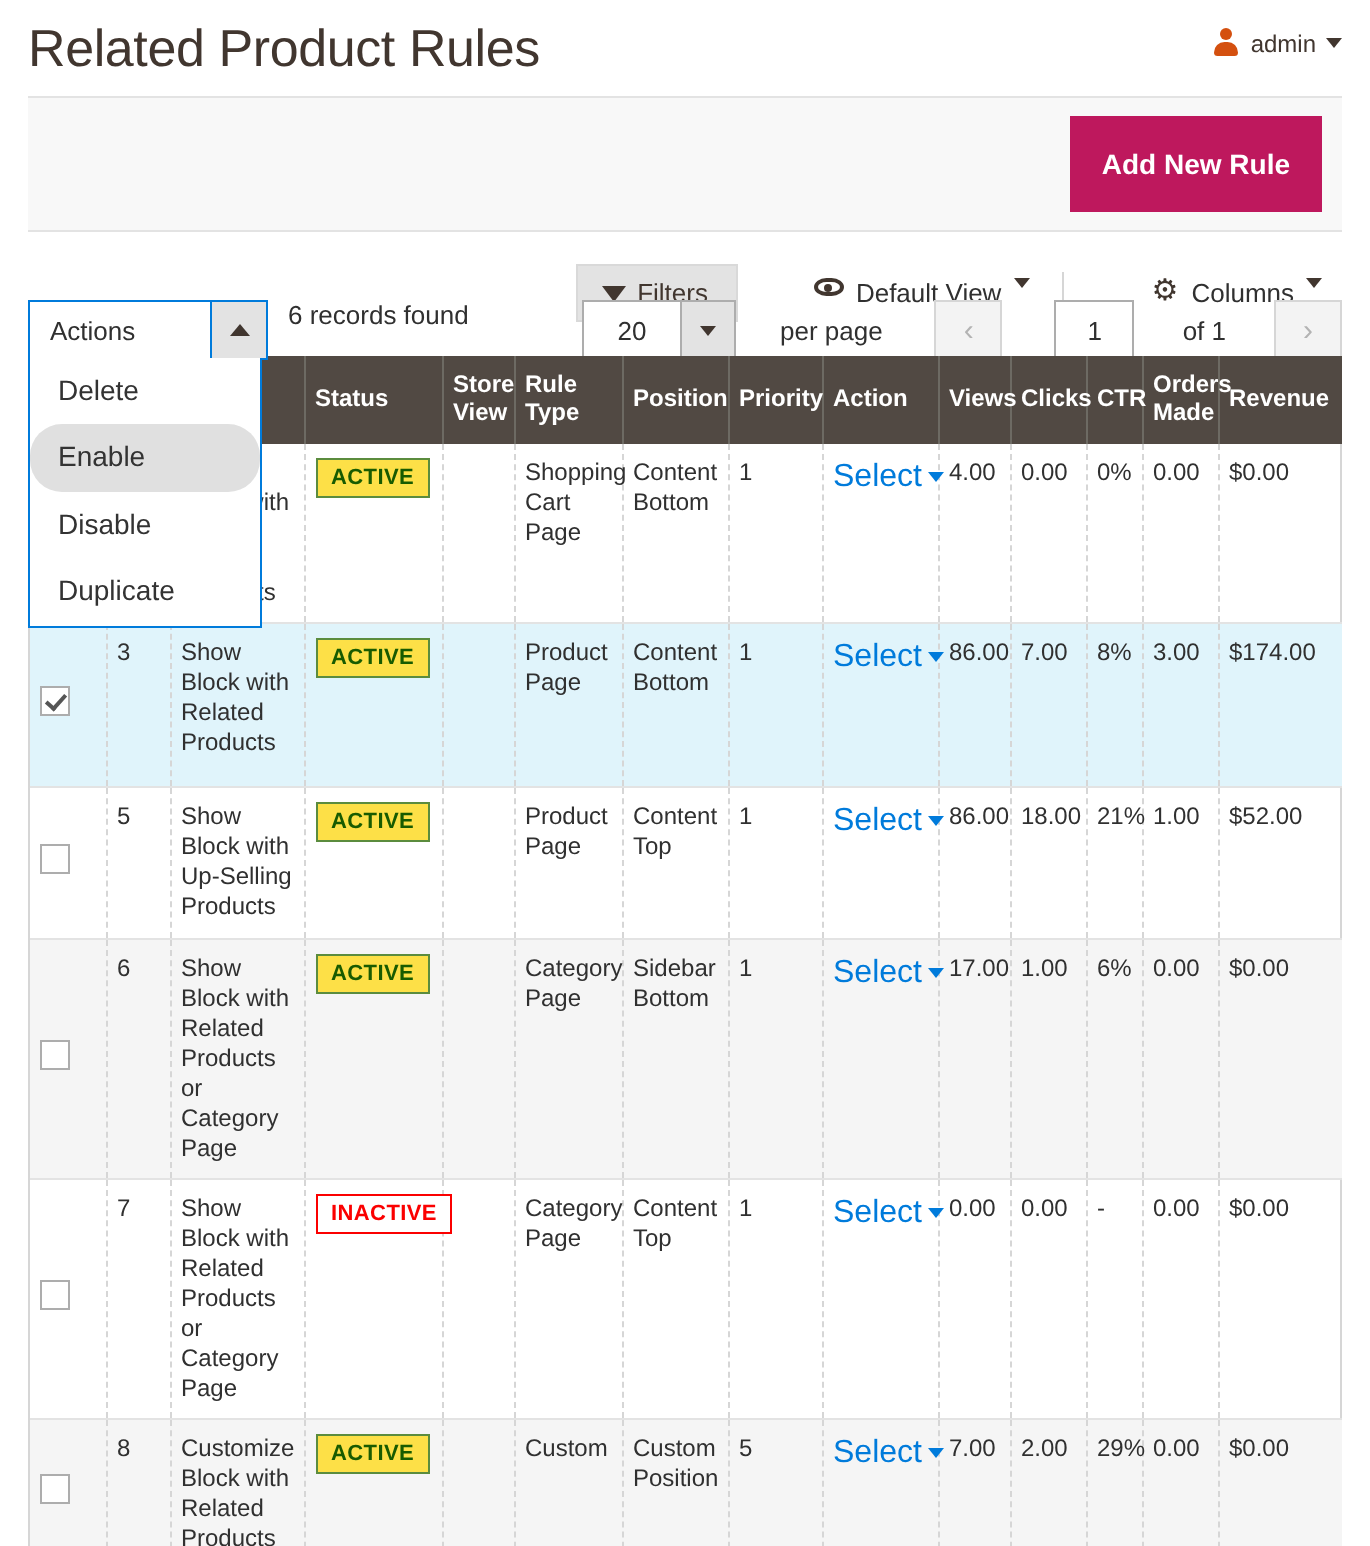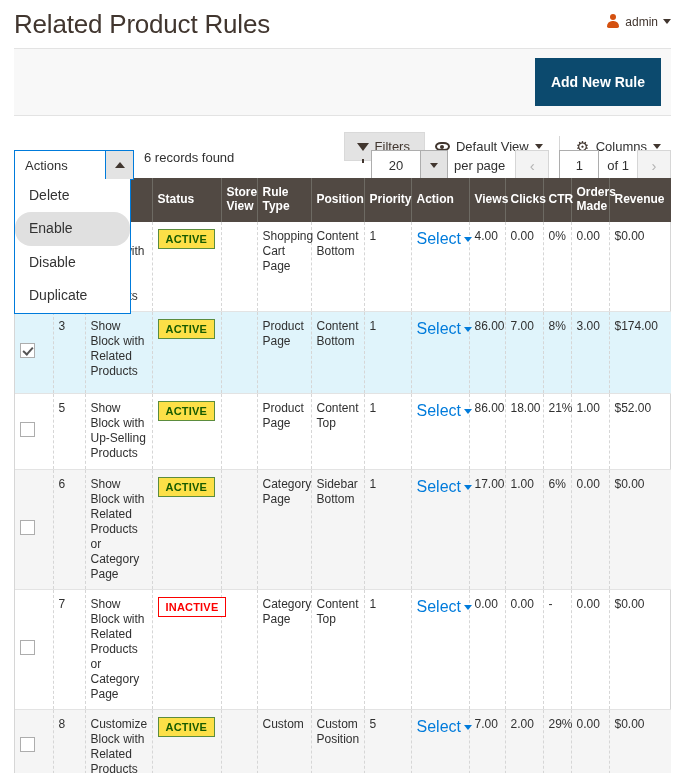--- a/index.html
+++ b/index.html
@@ -59,21 +59,21 @@
     background: #f8f8f8;
     border-top: 1px solid #e3e3e3;
     border-bottom: 1px solid #e3e3e3;
     margin: 0 14px;
     display: flex;
     align-items: center;
     justify-content: flex-end;
     padding-right: 10px;
   }
   .btn-primary {
-    background: #0c4a6e;
+    background: #be185d;
     color: #ffffff;
     border: none;
     padding: 16px 16px;
     font-size: 14px;
     font-weight: bold;
     font-family: "Liberation Sans", sans-serif;
     cursor: pointer;
     line-height: 1.2;
   }
 
@@ -101,24 +101,25 @@
     border-left: 6px solid transparent;
     border-right: 6px solid transparent;
     border-top: 8px solid #41362f;
     position: relative;
   }
   .funnel::after {
     content: ""; position: absolute; left: -1px; top: 8px;
     width: 2px; height: 4px; background: #41362f;
   }
   .view-ctl, .cols-ctl {
-    display: flex; align-items: center; gap: 6px;
+    display: flex; align-items: flex-start; gap: 6px;
     font-size: 13px; color: #303030;
     padding: 6px 10px;
     cursor: pointer;
+    margin-left: 28px;
   }
   .eye {
     width: 15px; height: 9px;
     border: 2px solid #41362f;
     border-radius: 50% 50% 50% 50% / 60% 60% 60% 60%;
     position: relative;
   }
   .eye::after {
     content: ""; position: absolute; left: 3.5px; top: 1px;
     width: 4px; height: 4px; border-radius: 50%; background: #41362f;
@@ -133,21 +134,21 @@
 
   .toolbar-row2 {
     position: absolute; left: 0; top: 34px; right: 0;
     display: flex; align-items: center;
   }
   .records-found {
     font-size: 13px; color: #303030; margin-left: 24px;
   }
   .pager {
     position: absolute; right: 0; top: 34px;
-    display: flex; align-items: center; gap: 0;
+    display: flex; align-items: center; gap: 16px;
     font-size: 13px; color: #303030;
   }
   .perpage-select {
     display: flex; align-items: stretch; border: 1px solid #adadad; background: #fff;
     height: 30px;
   }
   .perpage-value {
     width: 48px; display: flex; align-items: center; justify-content: center;
     font-size: 13px; color: #303030;
   }

